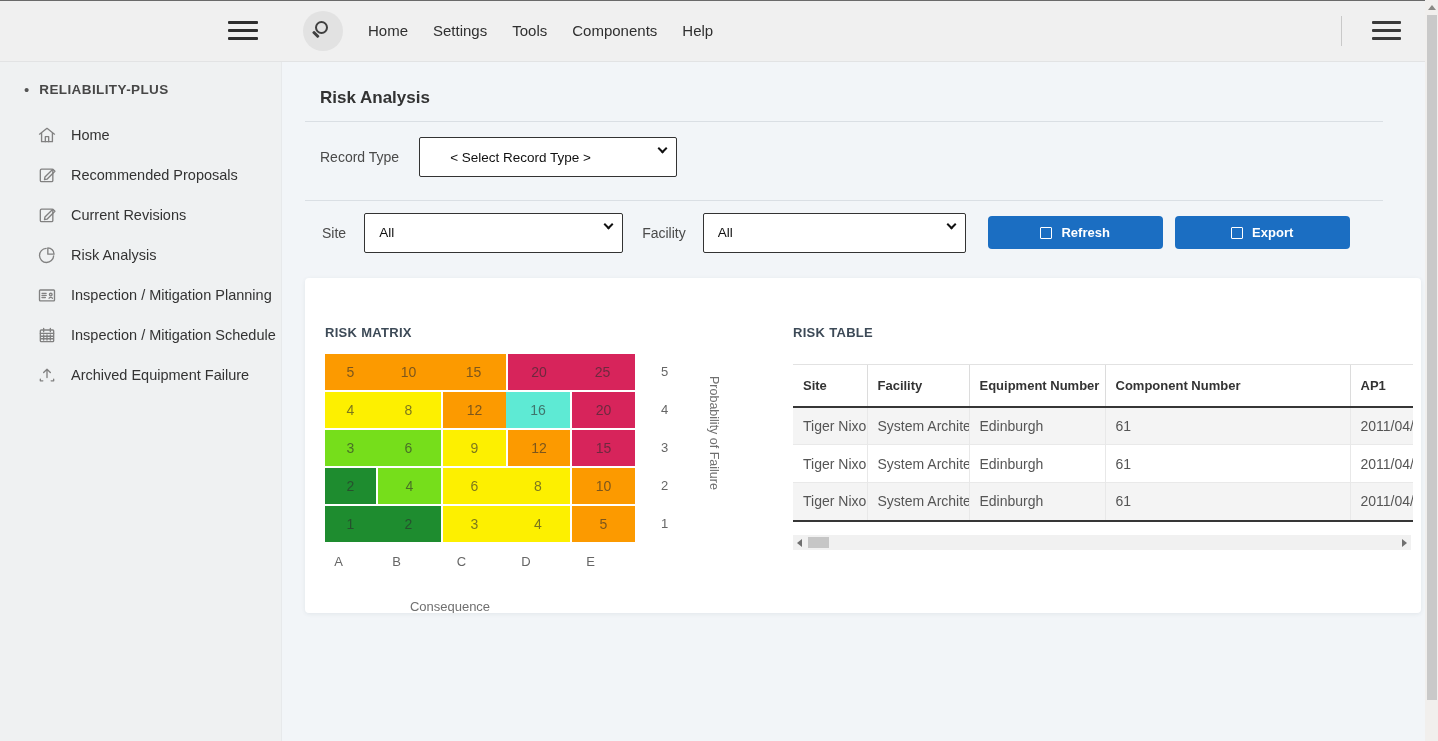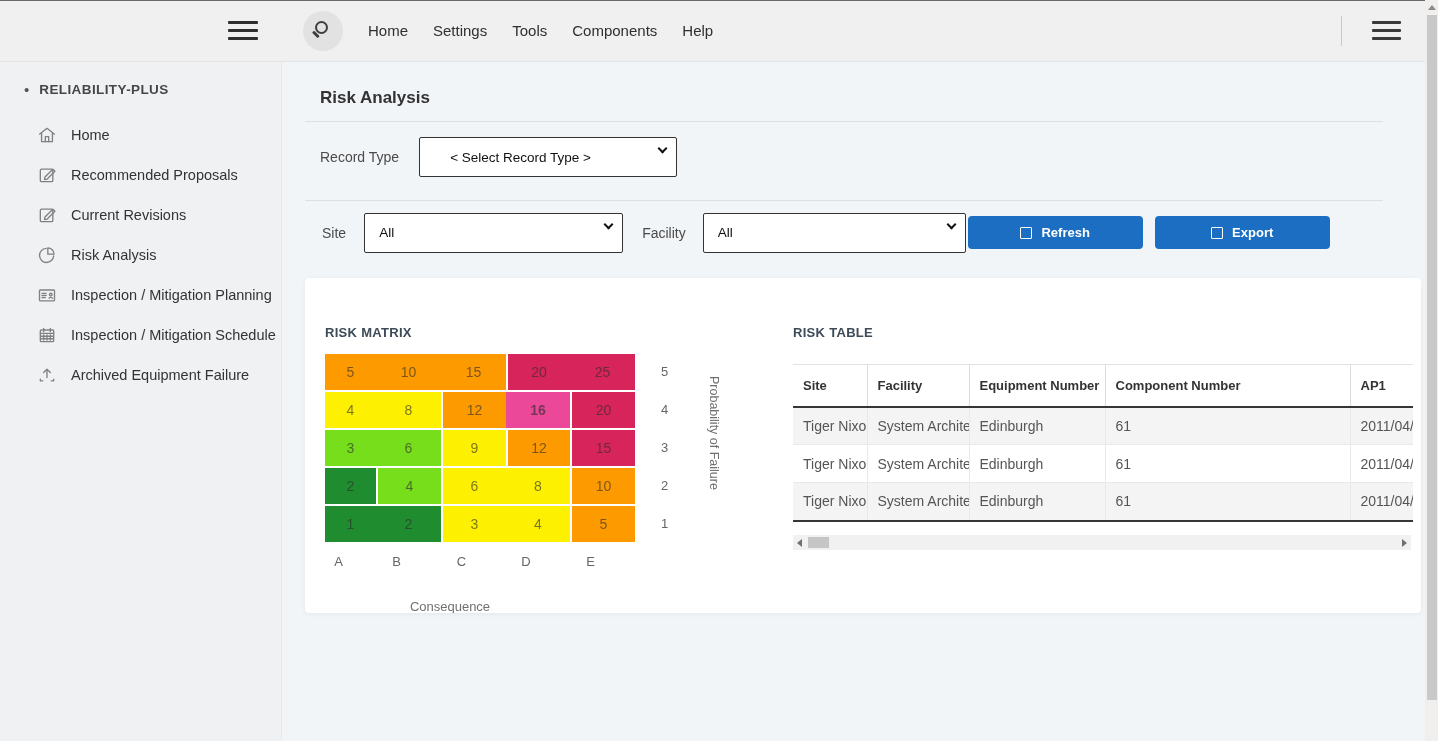--- a/index.html
+++ b/index.html
@@ -55,21 +55,21 @@
   .sel-record { width:258px; padding-left:30px; margin-left:20px; }
   .sel-site { width:259px; padding-left:14px; }
   .sel-facility { width:263px; padding-left:14px; }
 
   .filter-row { display:flex; align-items:center; margin:15px 0 0 40px; height:33px; }
   .gap18 { width:18px; } .gap19 { width:19px; } .gap17 { width:17px; }
   .btn { width:175px; height:33px; background:#1b6ec2; border:none; border-radius:4px; color:#fff;
     font-weight:bold; font-size:13px; display:flex; align-items:center; justify-content:center; gap:9px;
     cursor:pointer; font-family:"Liberation Sans",sans-serif; }
   .btn .boxglyph { display:inline-block; width:12px; height:12px; border:1.5px solid #fff; border-radius:1px; }
-  .btn-refresh { margin-left:2px; } .btn-export { margin-left:12px; }
+  .btn-refresh { margin-left:22px; } .btn-export { margin-left:12px; }
 
   
   .panel { margin:29px 4px 0 23px; width:1116px; height:335px; background:#fff; border-radius:4px;
     box-shadow:0 1px 4px rgba(40,60,80,.08); display:flex; overflow:hidden; }
   .block-heading { font-size:13px; font-weight:bold; color:#3d4a57; letter-spacing:.3px; }
   .matrix-block { width:488px; flex:0 0 auto; padding:47px 0 0 20px; }
   .table-block { flex:1; padding-top:47px; min-width:0; }
 
   
   .matrix-area { position:relative; margin-top:14px; }
@@ -265,21 +265,21 @@
                   <div class="m-cell" style="width: 51px; background: rgb(252, 154, 0);">5</div>
                   <div class="m-cell" style="width: 65px; background: rgb(252, 154, 0);">10</div>
                   <div class="m-cell" style="width: 65px; background: rgb(252, 154, 0);">15</div>
                   <div class="m-cell sep" style="width: 64px; background: rgb(215, 36, 91);">20</div>
                   <div class="m-cell" style="width: 65px; background: rgb(215, 36, 91);">25</div>
                 </div>
                 <div class="m-row">
                   <div class="m-cell" style="width: 51px; background: rgb(253, 240, 0);">4</div>
                   <div class="m-cell" style="width: 65px; background: rgb(253, 240, 0);">8</div>
                   <div class="m-cell sep" style="width: 65px; background: rgb(252, 154, 0);">12</div>
-                  <div class="m-cell" style="width: 64px; background: #ec4899; font-weight: bold;">16</div>
+                  <div class="m-cell" style="width: 64px; background: #5eead4;">16</div>
                   <div class="m-cell sep" style="width: 65px; background: rgb(215, 36, 91);">20</div>
                 </div>
                 <div class="m-row">
                   <div class="m-cell" style="width: 51px; background: rgb(118, 222, 27);">3</div>
                   <div class="m-cell" style="width: 65px; background: rgb(118, 222, 27);">6</div>
                   <div class="m-cell sep" style="width: 65px; background: rgb(253, 240, 0);">9</div>
                   <div class="m-cell sep" style="width: 64px; background: rgb(252, 154, 0);">12</div>
                   <div class="m-cell sep" style="width: 65px; background: rgb(215, 36, 91);">15</div>
                 </div>
                 <div class="m-row">

